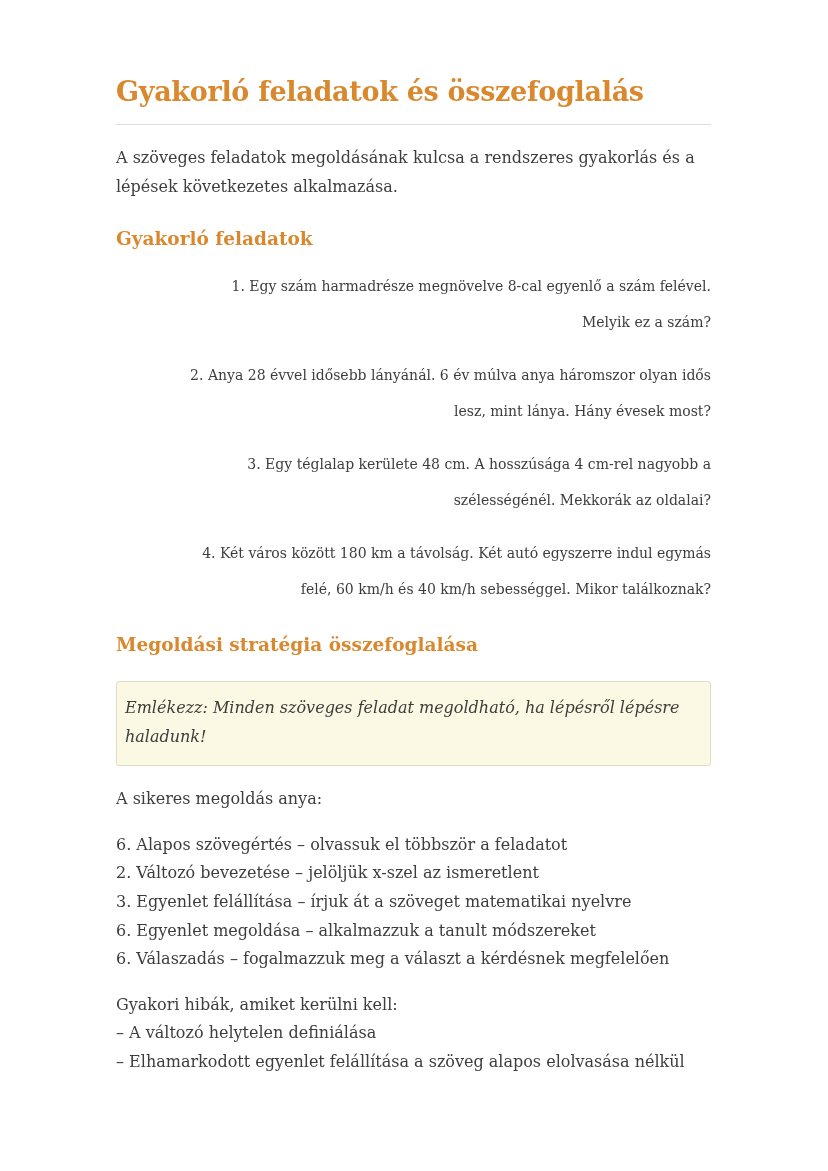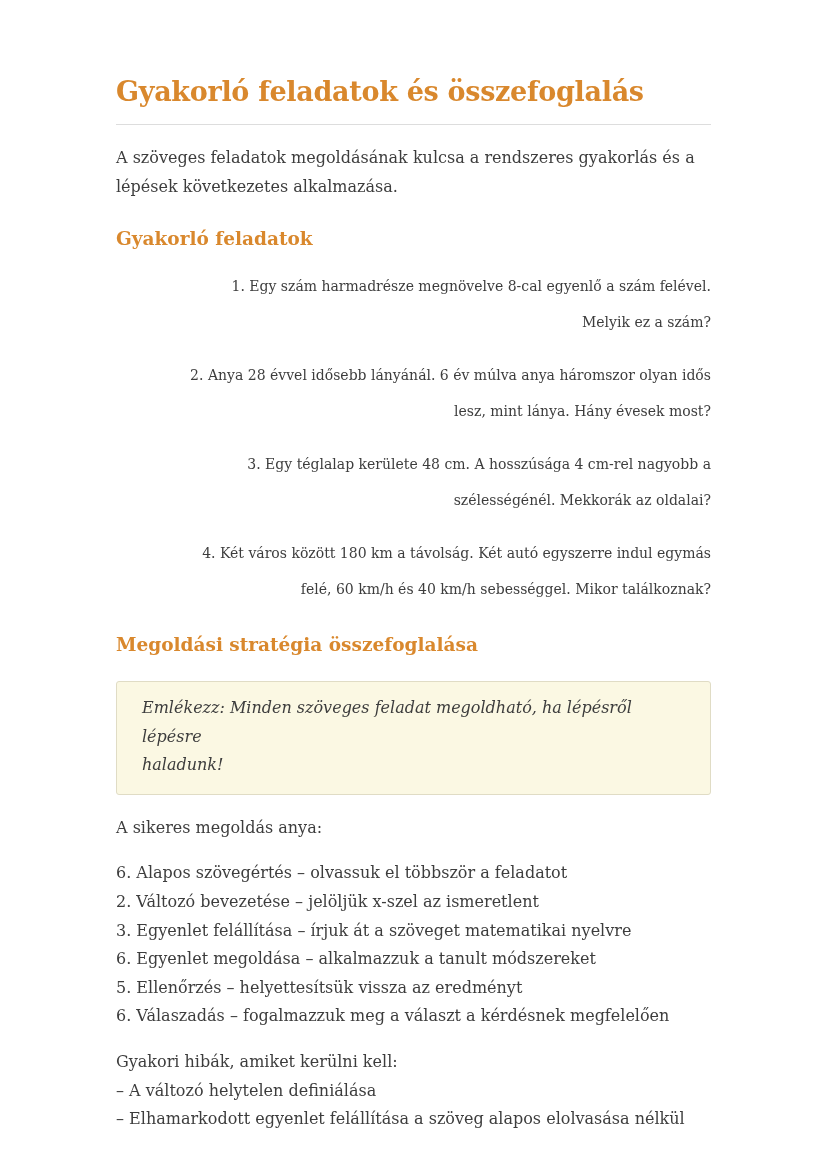--- a/index.html
+++ b/index.html
@@ -56,21 +56,21 @@
     line-height: 36px;
     margin: 17px 0 0 0;
     white-space: pre-line;
     text-align: right;
   }
   .callout {
     background: var(--callout_bg);
     border: 1px solid var(--callout_border);
     border-radius: 3px;
     margin: 24px 0 0 0;
-    padding: 12px 25px 14px 25px;
+    padding: 12px 25px 14px 8px;
   }
   .callout p {
     font-size: 16px;
     font-style: italic;
     line-height: 28.5px;
     margin: 0;
     white-space: pre-line;
   }
   .lines {
     font-size: 16px;
@@ -109,21 +109,20 @@
 haladunk!</p>
   </div>
 
   <p class="body-par mt-lg">A sikeres megoldás anya:</p>
 
   <div class="lines">
     <div>6. Alapos szövegértés – olvassuk el többször a feladatot</div>
     <div>2. Változó bevezetése – jelöljük x-szel az ismeretlent</div>
     <div>3. Egyenlet felállítása – írjuk át a szöveget matematikai nyelvre</div>
     <div>6. Egyenlet megoldása – alkalmazzuk a tanult módszereket</div>
-    <div>5. Ellenőrzés – helyettesítsük vissza az eredményt</div>
     <div>6. Válaszadás – fogalmazzuk meg a választ a kérdésnek megfelelően</div>
   </div>
 
   <div class="lines">
     <div>Gyakori hibák, amiket kerülni kell:</div>
     <div>– A változó helytelen definiálása</div>
     <div>– Elhamarkodott egyenlet felállítása a szöveg alapos elolvasása nélkül</div>
   </div>
 
 </div>

